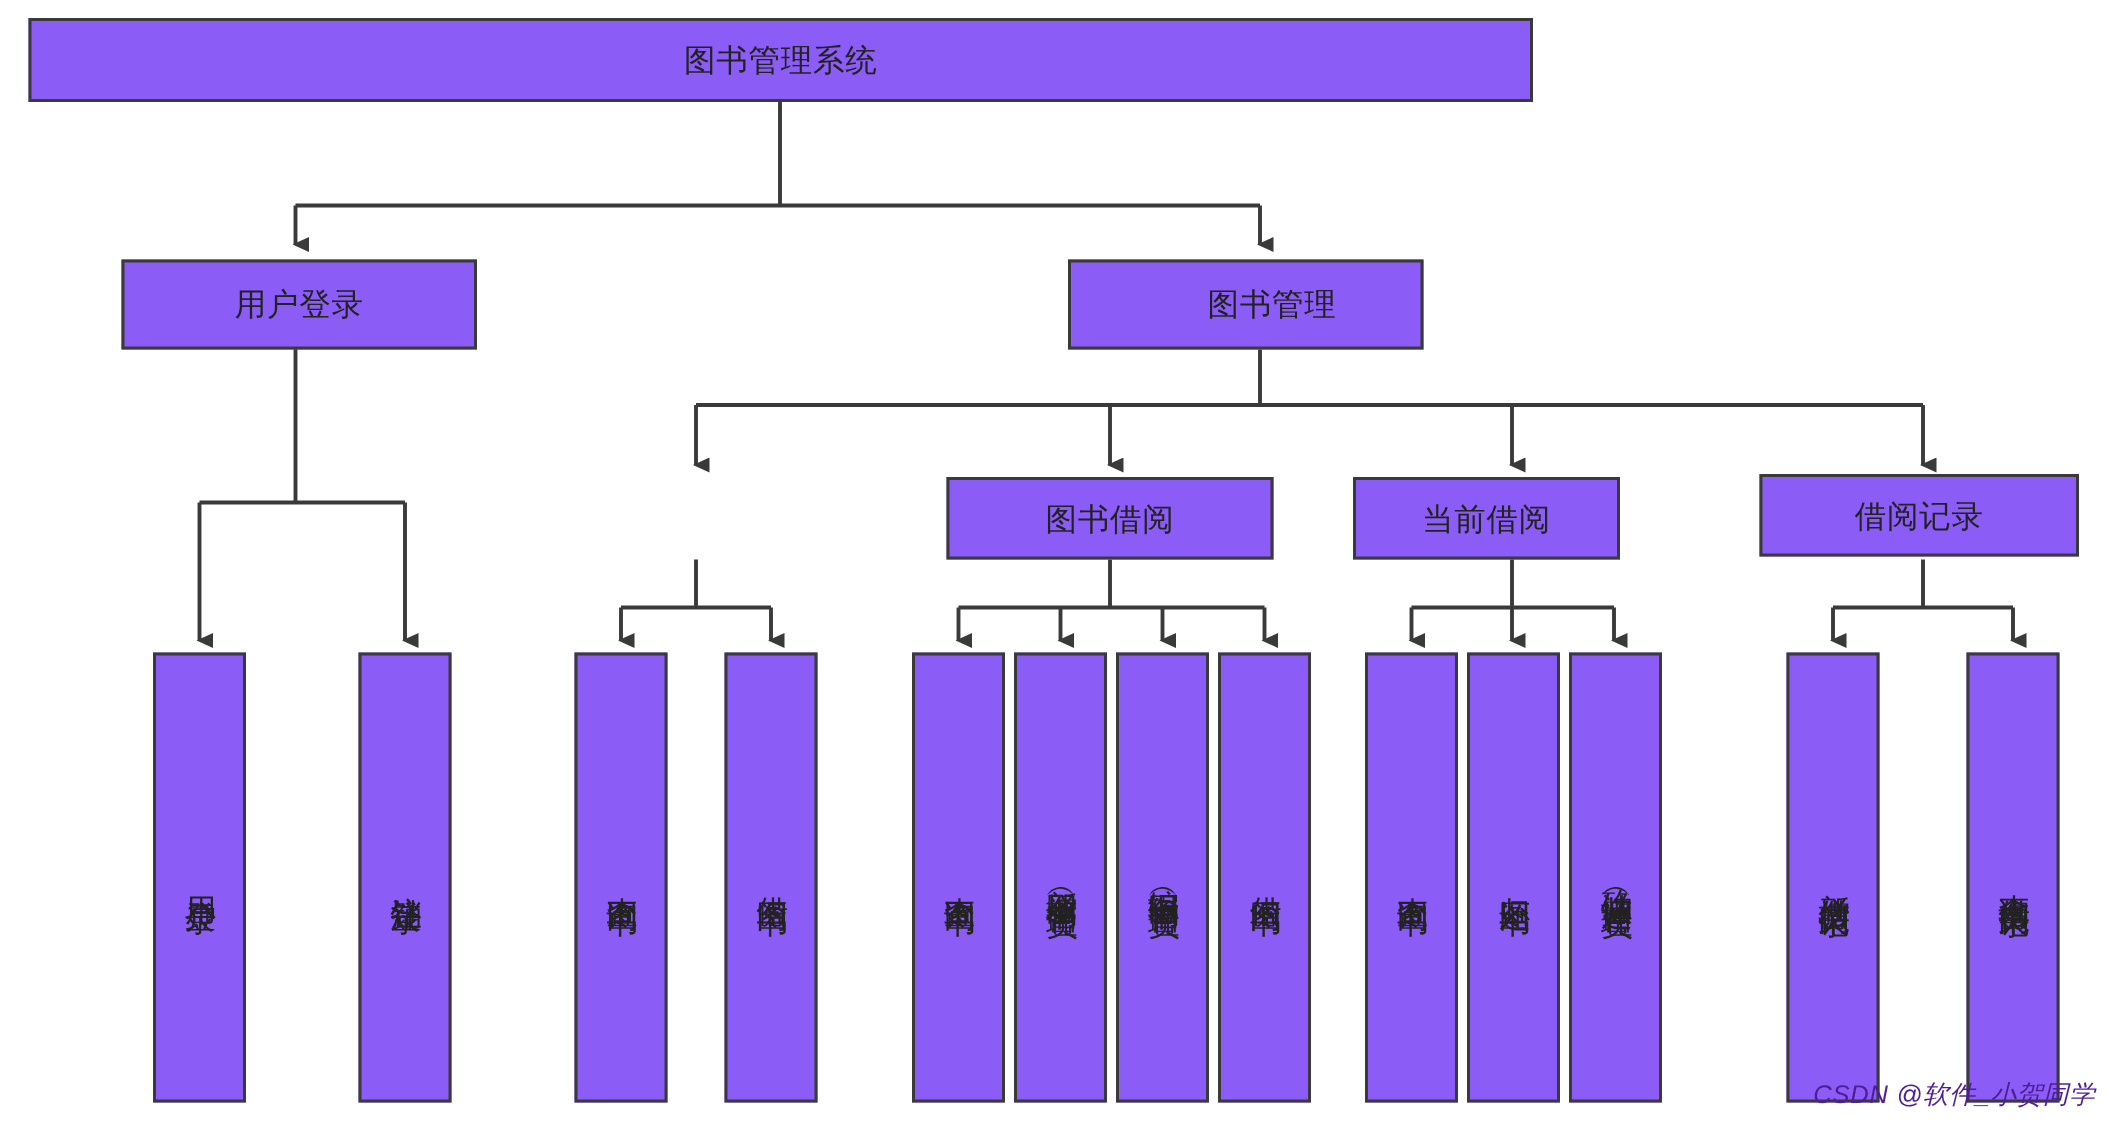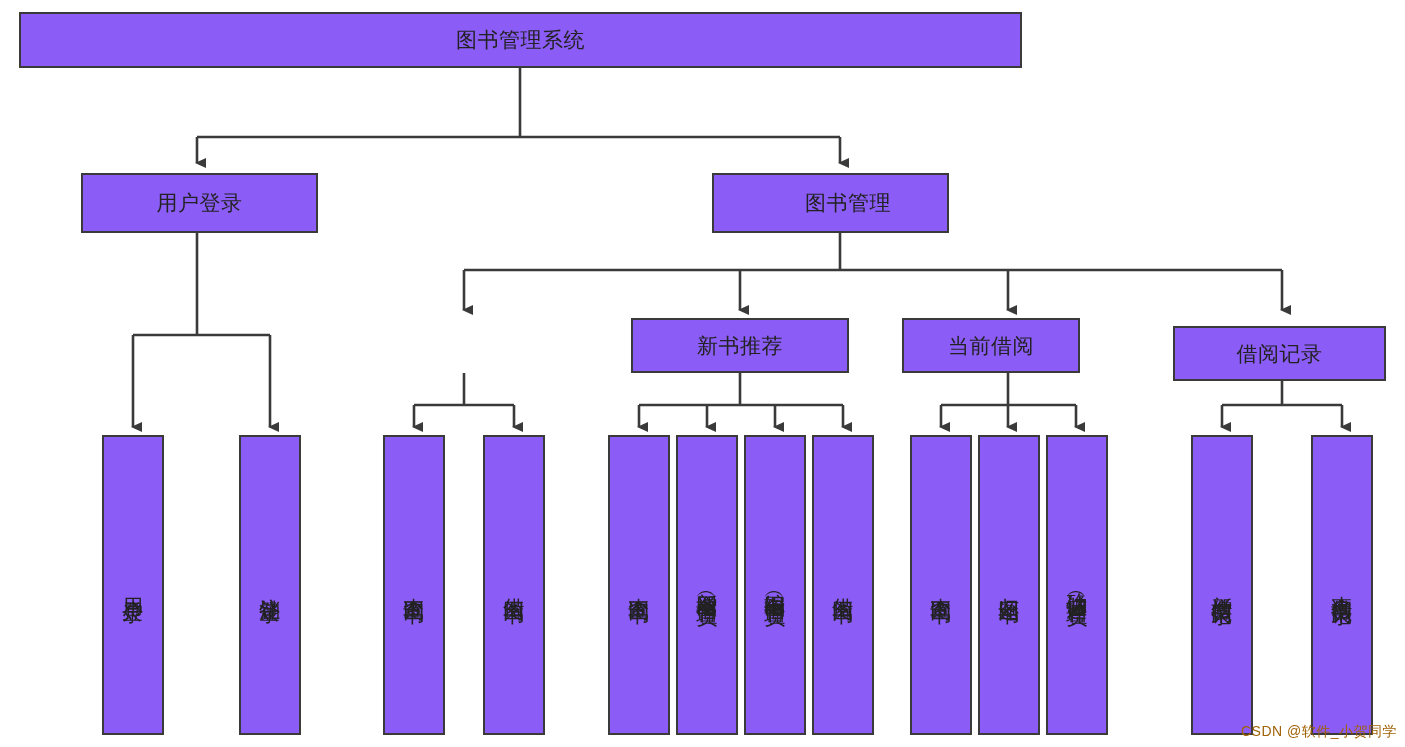--- a/index.html
+++ b/index.html
@@ -51,25 +51,26 @@
   }
   .node.vertical .vtext {
     writing-mode: vertical-rl;
     text-orientation: upright;
     display: block;
   }
   #watermark {
     position: absolute;
     right: 8px;
     bottom: 6px;
-    font-size: 14px;
-    color: #a16207;
+    font-size: 17px;
+    color: #4c1d95;
     letter-spacing: 0.5px;
     white-space: nowrap;
     pointer-events: none;
+    font-style: italic;
   }
 </style>
 </head>
 <body>
 
 <div id="canvas">
 
   <svg id="edges" viewBox="0 0 1405 747">
     <defs>
       <marker id="arrow" markerWidth="12" markerHeight="12" refX="5" refY="9" orient="auto" markerUnits="userSpaceOnUse">
@@ -127,28 +128,28 @@
   <div class="node horizontal" style="left:81px; top:173px; width:237px; height:60px;">
     <span>用户登录</span>
   </div>
 
   <div class="node horizontal" style="left:712px; top:173px; width:237px; height:60px;padding-left:35px;">
     <span>图书管理</span>
   </div>
 
 
   <div class="node horizontal" style="left:631px; top:318px; width:218px; height:55px;">
-    <span>新书推荐</span>
+    <span>图书借阅</span>
   </div>
 
   <div class="node horizontal" style="left:902px; top:318px; width:178px; height:55px;">
     <span>当前借阅</span>
   </div>
 
-  <div class="node horizontal" style="left:1173px; top:326px; width:213px; height:55px;">
+  <div class="node horizontal" style="left:1173px; top:316px; width:213px; height:55px;">
     <span>借阅记录</span>
   </div>
 
   <div class="node vertical" style="left:102px; top:435px; width:62px; height:300px;">
     <span class="vtext">用户登录</span>
   </div>
 
   <div class="node vertical" style="left:239px; top:435px; width:62px; height:300px;">
     <span class="vtext">注销登录</span>
   </div>

